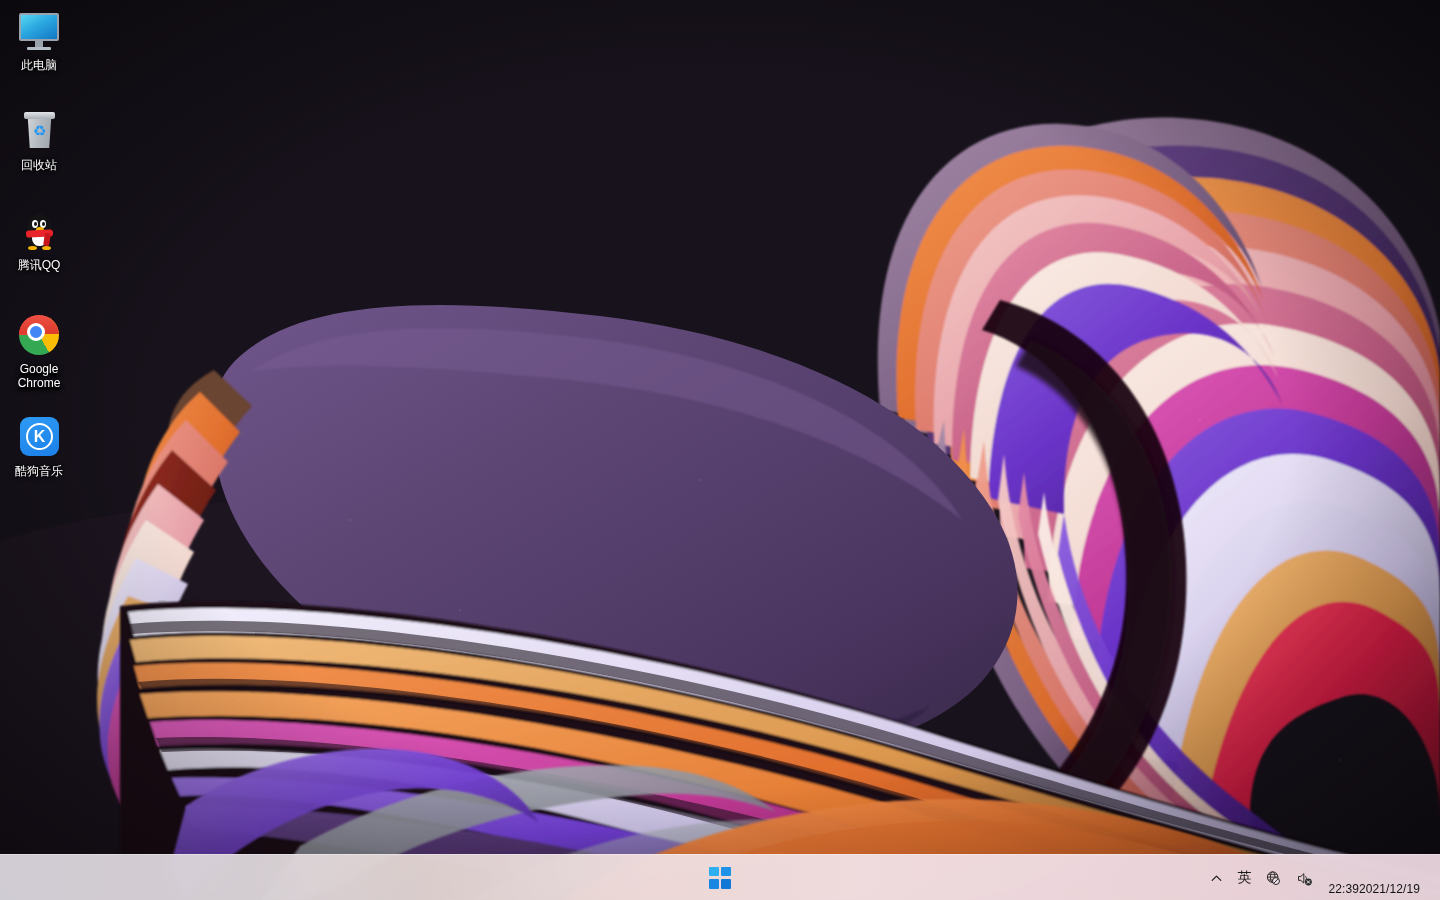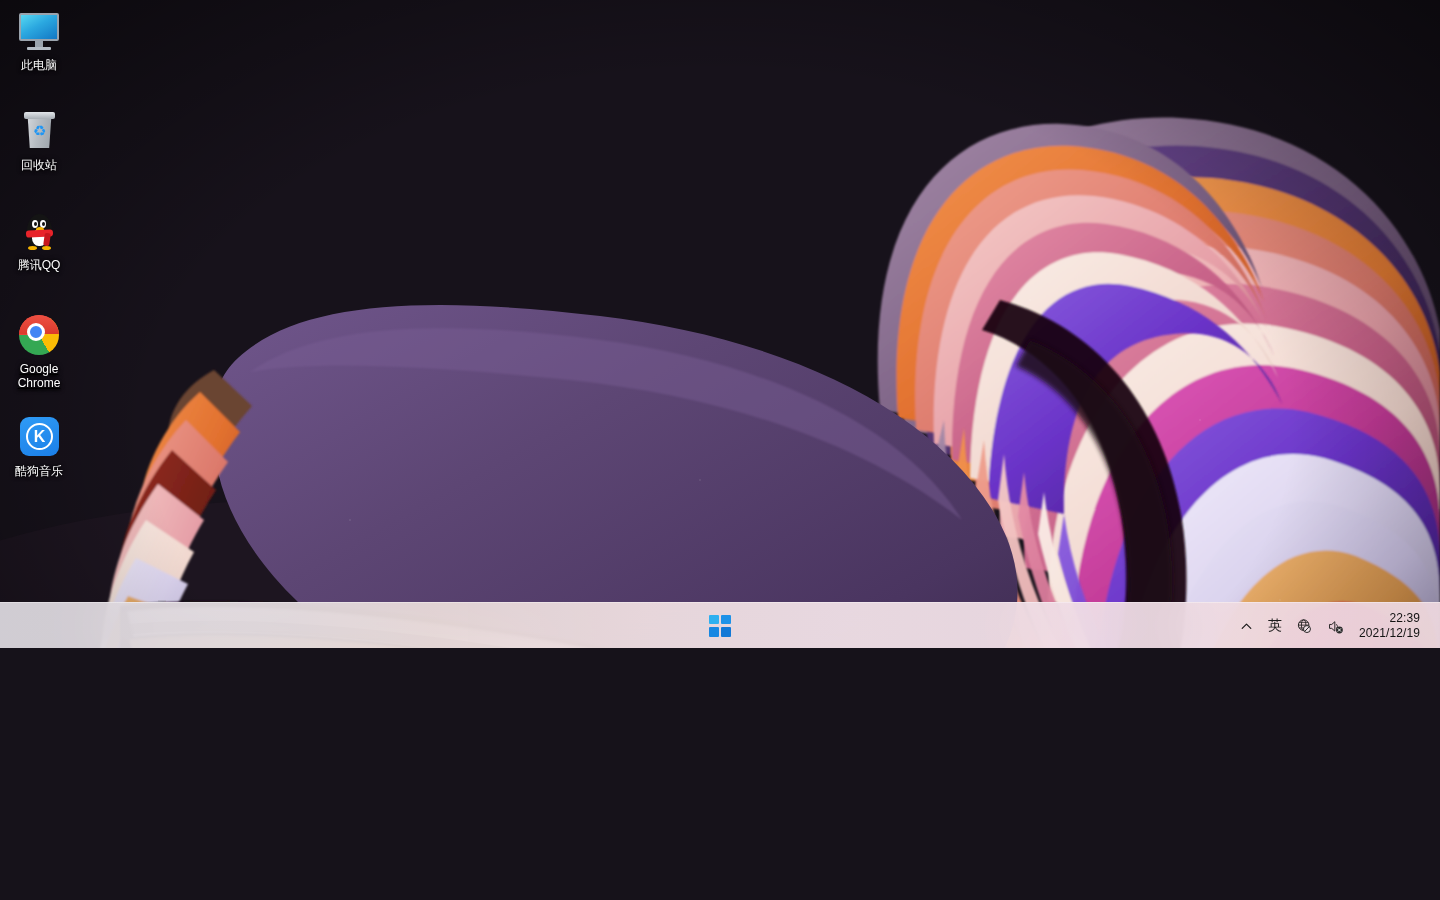--- a/index.html
+++ b/index.html
@@ -3,21 +3,21 @@
 <meta charset="utf-8">
 <style>
   * { margin:0; padding:0; box-sizing:border-box; }
   html, body {
     width:1440px; height:900px; overflow:hidden;
     background:#16121a;
     font-family:"Liberation Sans","DejaVu Sans",sans-serif;
     -webkit-font-smoothing:antialiased;
   }
 
-  #screen { position:relative; width:1440px; height:648px; overflow:hidden; }
+  #screen { position:relative; width:1440px; height:900px; overflow:hidden; }
 
   
   #wallpaper {
     position:absolute; inset:0;
     background:
       radial-gradient(ellipse 70% 55% at 88% 8%, rgba(40,24,44,.85) 0%, rgba(22,17,26,0) 60%),
       radial-gradient(ellipse 60% 60% at 4% 96%, rgba(40,22,30,.7) 0%, rgba(22,17,26,0) 62%),
       linear-gradient(155deg,#1a141e 0%,#171219 40%,#130f17 100%);
     overflow:hidden;
   }
@@ -160,21 +160,21 @@
     display:flex; align-items:center; gap:0; padding-right:8px;
   }
   .tray-btn{
     height:38px; min-width:28px; padding:0 7px; border-radius:4px;
     display:flex; align-items:center; justify-content:center;
     color:#1b1b1b; font-size:13px; cursor:default;
   }
   .tray-ime{ font-size:14px; }
   #clock{
     height:38px; padding:0 12px 0 8px; border-radius:4px;
-    display:flex; flex-direction:column; align-items:flex-end; justify-content:center;
+    display:flex; flex-direction:row; align-items:flex-end; justify-content:center;
     color:#131313; cursor:default;
   }
   #clock .t, #clock .d{ font-size:12px; line-height:15px; letter-spacing:.1px; }
 
   svg{ display:block; }
 </style>
 </head>
 <body>
 
 <div id="screen">

